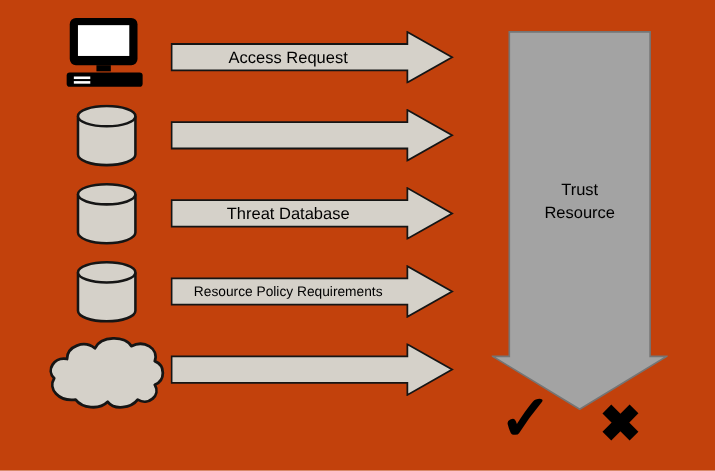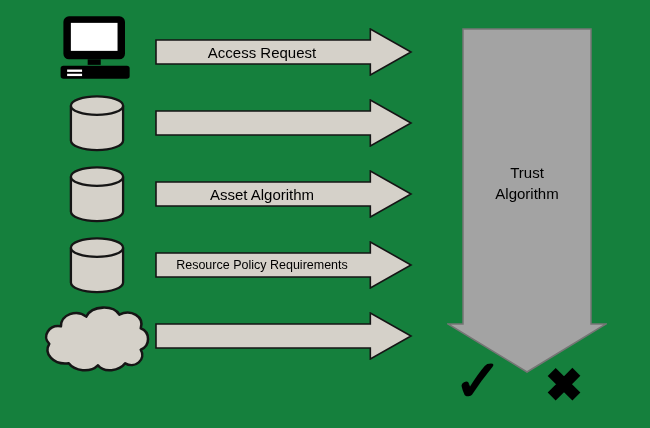--- a/index.html
+++ b/index.html
@@ -7,21 +7,21 @@
     --input-arrow-stroke:#151515;
     --trust-arrow-fill:#a3a3a3;
     --trust-arrow-stroke:#757575;
     --icon-fill:#d5d1c9;
     --icon-stroke:#151515;
     --text:#000000;
   }
   html,body{margin:0;padding:0;background:#ffffff;}
   body{font-family:"Liberation Sans", sans-serif;color:var(--text);}
   .canvas{
-    position:relative;width:650px;height:428px;background:#15803d;
+    position:relative;width:650px;height:428px;background:#c2410c;
     overflow:hidden;margin:0;
   }
   
   .h-arrow{position:absolute;left:155px;width:258px;height:48px;display:block;}
   .h-arrow polygon{
     fill:var(--input-arrow-fill);
     stroke:var(--input-arrow-stroke);
     stroke-width:1.6;
     stroke-linejoin:miter;
   }
@@ -96,32 +96,32 @@
   </svg>
   <div class="h-label lg" style="top:28px">Access Request</div>
 
   <svg class="h-arrow" style="top:99px" viewBox="0 0 260 48" preserveAspectRatio="none">
     <polygon points="1,12 217,12 217,1 258,24 217,47 217,36 1,36"></polygon>
   </svg>
 
   <svg class="h-arrow" style="top:170px" viewBox="0 0 260 48" preserveAspectRatio="none">
     <polygon points="1,12 217,12 217,1 258,24 217,47 217,36 1,36"></polygon>
   </svg>
-  <div class="h-label lg" style="top:170px">Asset Algorithm</div>
+  <div class="h-label lg" style="top:170px">Threat Database</div>
 
   <svg class="h-arrow" style="top:241px" viewBox="0 0 260 48" preserveAspectRatio="none">
     <polygon points="1,12 217,12 217,1 258,24 217,47 217,36 1,36"></polygon>
   </svg>
   <div class="h-label sm" style="top:241px">Resource Policy Requirements</div>
 
   <svg class="h-arrow" style="top:312px" viewBox="0 0 260 48" preserveAspectRatio="none">
     <polygon points="1,12 217,12 217,1 258,24 217,47 217,36 1,36"></polygon>
   </svg>
 
   <svg class="v-arrow" viewBox="0 0 160 345" preserveAspectRatio="none">
     <polygon points="16,1 144,1 144,296 159,296 80,344 1,296 16,296"></polygon>
   </svg>
-  <div class="trust-label">Trust Algorithm</div>
+  <div class="trust-label">Trust Resource</div>
 
   <div class="outcome check">✓</div>
   <div class="outcome cross">✖</div>
 
 </div>
 
 </body></html>

